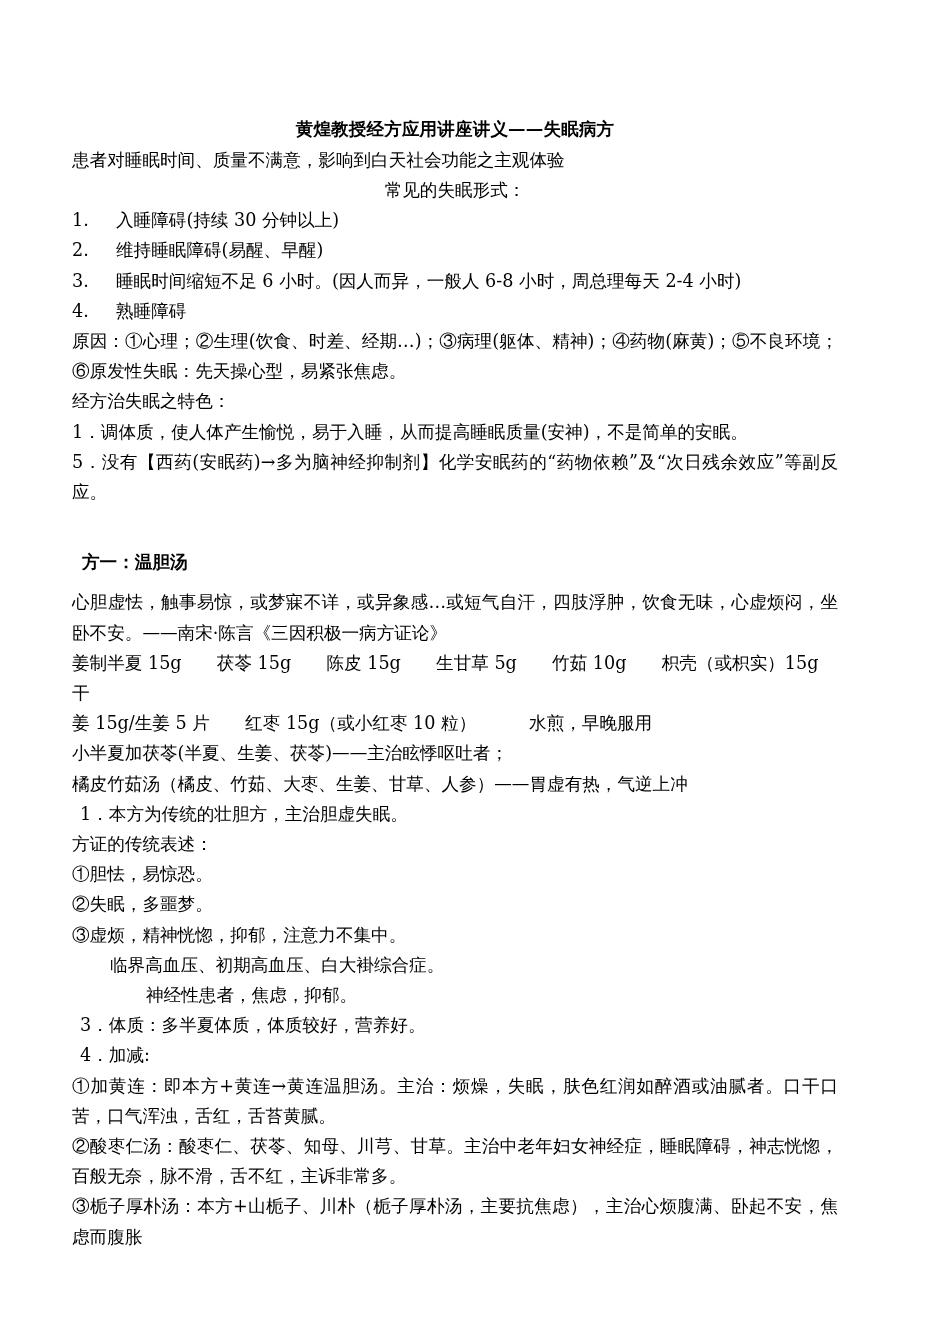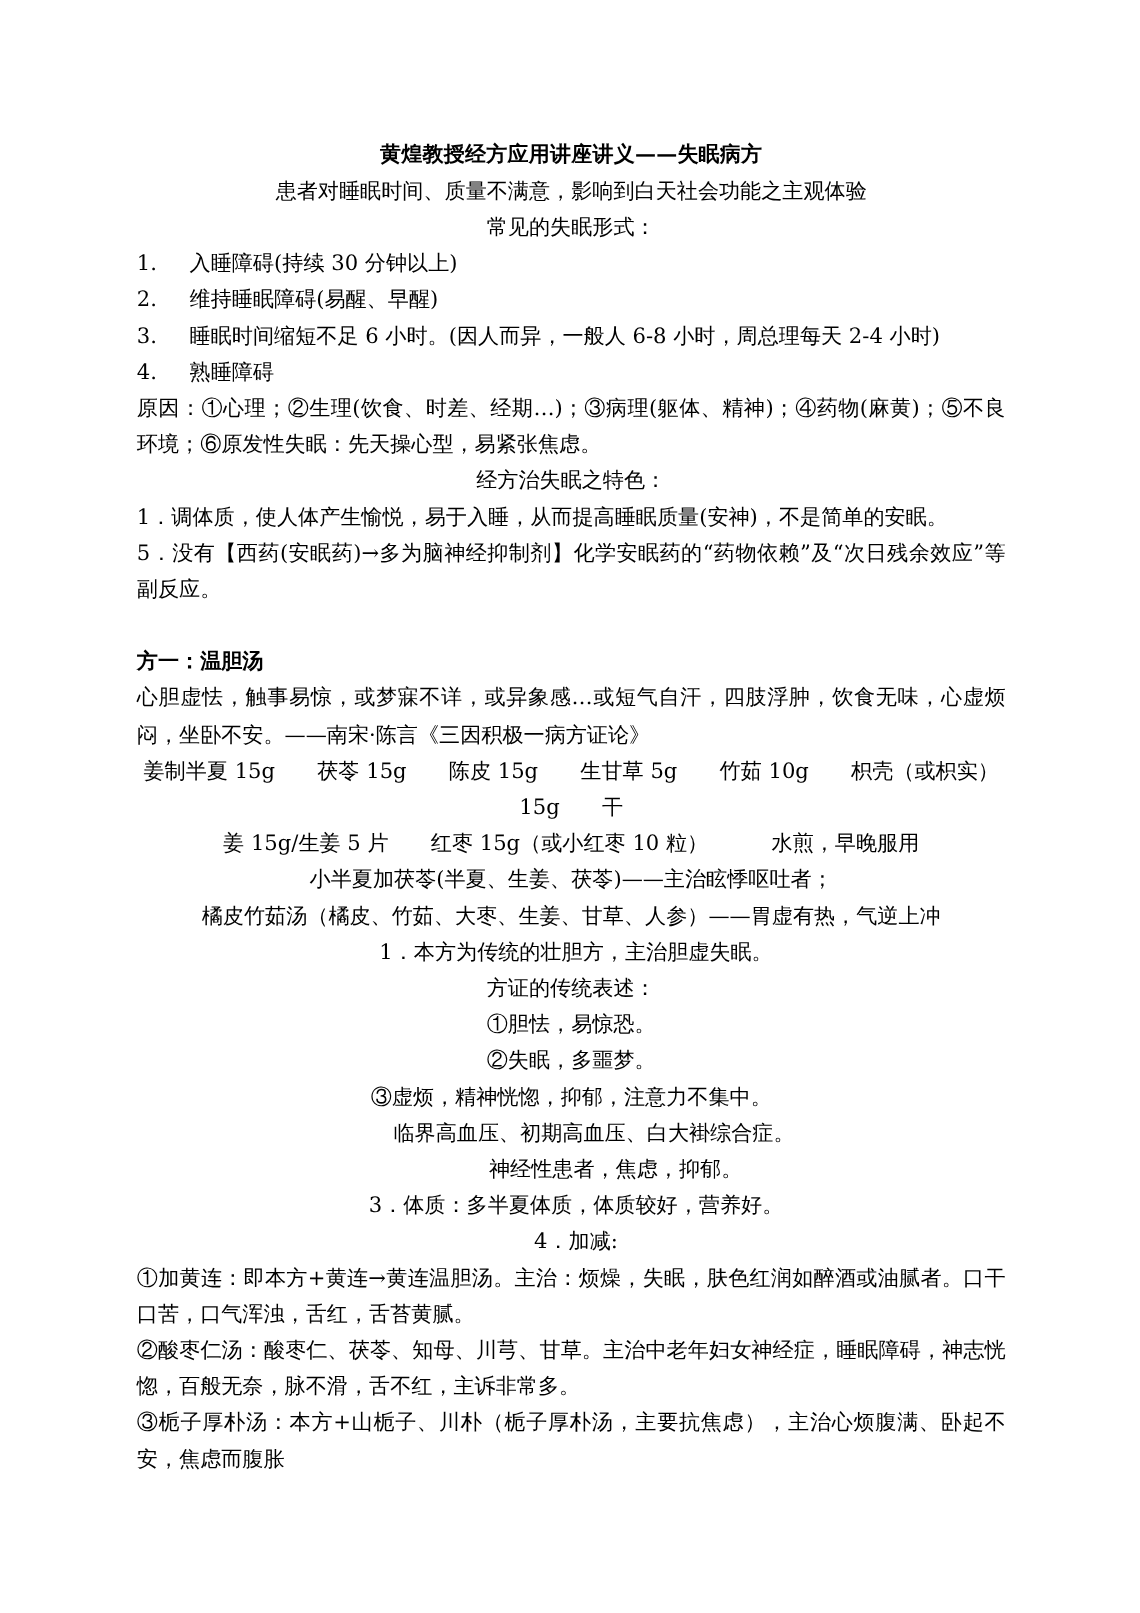--- a/index.html
+++ b/index.html
@@ -13,49 +13,50 @@
     font-family: "DejaVu Serif", "Liberation Serif", serif;
     color: #000000;
     -webkit-font-smoothing: antialiased;
   }
   .page {
     position: relative;
     width: 950px;
     height: 984px;
     background: #ffffff;
     box-sizing: border-box;
-    padding: 118px 112px 0 114px;
+    padding: 118px 112px 0 72px;
   }
   .doc-title {
     text-align: center;
     font-weight: bold;
     font-size: 17.5px;
     line-height: 1.3;
     margin: 0 0 4px 0;
     letter-spacing: 0.2px;
   }
   .line {
     font-size: 17.6px;
     line-height: 30.2px;
     margin: 0;
     white-space: pre-wrap;
     word-break: break-all;
-    text-align: center;
+    text-align: left;
   }
   .line.justify {
     text-align: justify;
     text-justify: inter-ideograph;
   }
   .center {
+    text-align: center;
   }
   .section-head {
     font-weight: bold;
     font-size: 17.6px;
     line-height: 30.2px;
-    margin: 0;
+    margin: 10px;
   }
   .spacer-lg {
     height: 30px;
   }
   .num-item {
     font-size: 17.6px;
     line-height: 30.2px;
     margin: 0;
     display: flex;
     align-items: flex-start;

